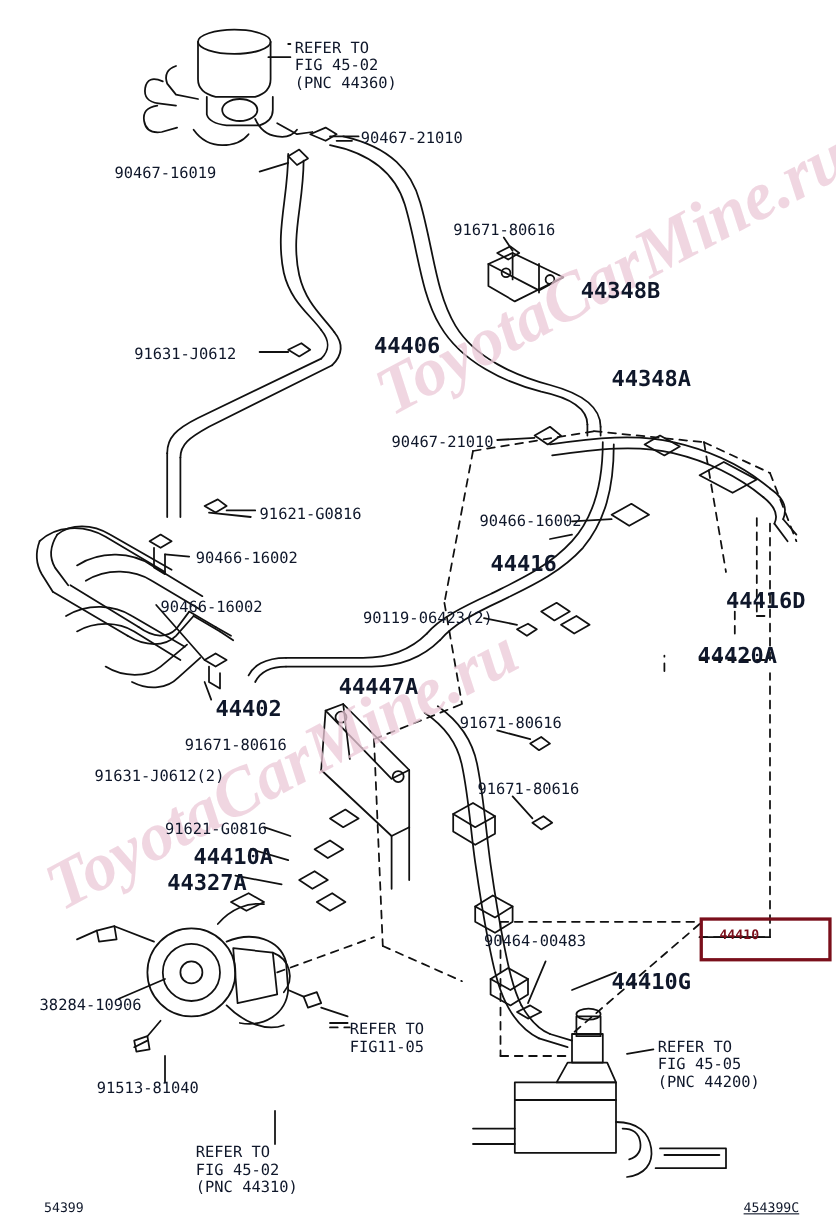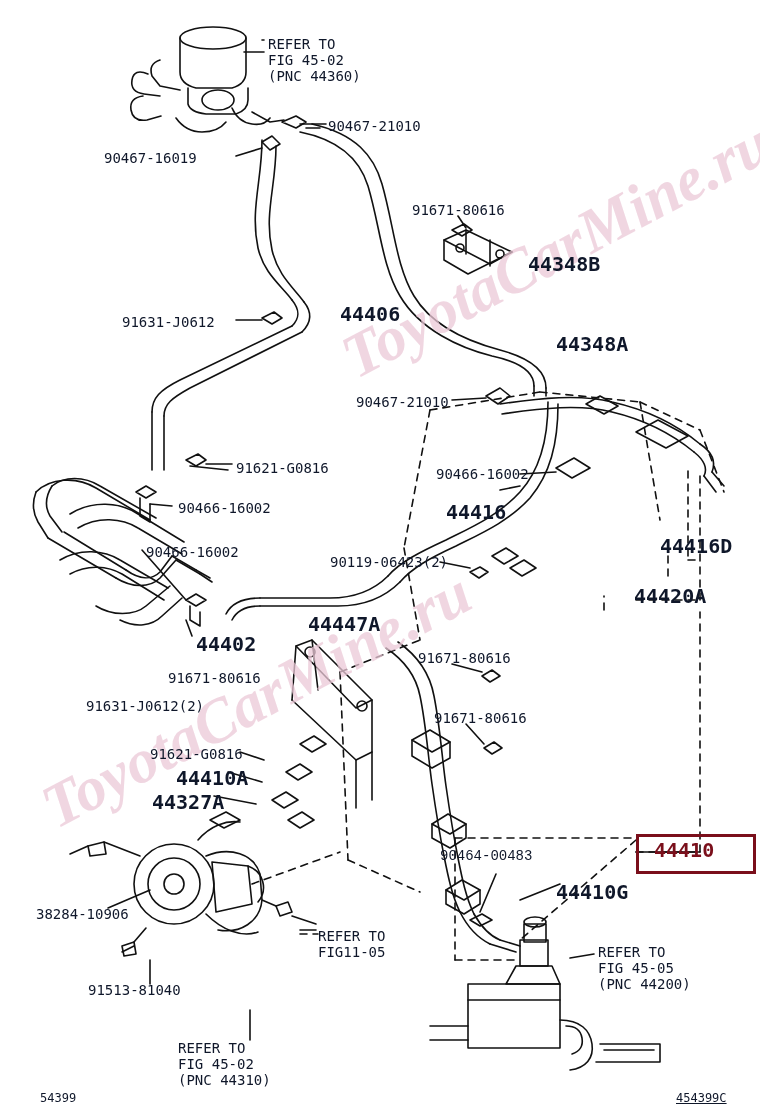--- a/index.html
+++ b/index.html
@@ -239,21 +239,21 @@
       <path d="M264 40 L262 40"></path>
       <path d="M264 52 L244 52"></path>
       <path d="M636 852 L700 852"></path>
     </g>
   </svg>
 
   <div class="wm" id="wm1">ToyotaCarMine.ru</div>
   <div class="wm" id="wm2">ToyotaCarMine.ru</div>
 
   <div class="hl" id="hl-box" style="left: 636px; top: 834px; width: 114px; height: 34px; border-color: rgb(122, 15, 27);"></div>
-  <div class="lbl bold" id="hl-label" style="left: 654px; top: 842px; font-size: 20px; color: rgb(122, 15, 27);">44410</div>
+  <div class="lbl bold" id="hl-label" style="left: 654px; top: 842px; font-size: 12px; color: rgb(122, 15, 27);">44410</div>
 
   <div id="labels">
       <div class="lbl" style="left: 328px; top: 118px;">90467-21010</div>
       <div class="lbl" style="left: 104px; top: 150px;">90467-16019</div>
       <div class="lbl" style="left: 412px; top: 202px;">91671-80616</div>
       <div class="lbl bold" style="left: 528px; top: 256px;">44348B</div>
       <div class="lbl bold" style="left: 556px; top: 336px;">44348A</div>
       <div class="lbl bold" style="left: 340px; top: 306px; text-align: right;">44406</div>
       <div class="lbl" style="left: 122px; top: 314px;">91631-J0612</div>
       <div class="lbl" style="left: 356px; top: 394px;">90467-21010</div>
@@ -267,21 +267,21 @@
       <div class="lbl bold" style="left: 634px; top: 588px;">44420A</div>
       <div class="lbl bold" style="left: 308px; top: 616px;">44447A</div>
       <div class="lbl bold" style="left: 196px; top: 636px;">44402</div>
       <div class="lbl" style="left: 418px; top: 650px;">91671-80616</div>
       <div class="lbl" style="left: 168px; top: 670px;">91671-80616</div>
       <div class="lbl" style="left: 86px; top: 698px;">91631-J0612(2)</div>
       <div class="lbl" style="left: 434px; top: 710px;">91671-80616</div>
       <div class="lbl" style="left: 150px; top: 746px;">91621-G0816</div>
       <div class="lbl bold" style="left: 176px; top: 770px;">44410A</div>
       <div class="lbl bold" style="left: 152px; top: 794px;">44327A</div>
-      <div class="lbl" style="left: 440px; top: 848px; font-family: Liberation Mono, monospace;">90464-00483</div>
+      <div class="lbl" style="left: 440px; top: 848px;">90464-00483</div>
       <div class="lbl bold" style="left: 556px; top: 884px;">44410G</div>
       <div class="lbl" style="left: 36px; top: 906px;">38284-10906</div>
       <div class="lbl" style="left: 88px; top: 982px;">91513-81040</div>
     </div>
   <div id="refblocks">
       <div class="lbl" style="left: 268px; top: 36px;"><div>REFER TO</div><div>FIG 45-02</div><div>(PNC 44360)</div></div>
       <div class="lbl" style="left: 318px; top: 928px;"><div>REFER TO</div><div>FIG11-05</div></div>
       <div class="lbl" style="left: 178px; top: 1040px;"><div>REFER TO</div><div>FIG 45-02</div><div>(PNC 44310)</div></div>
       <div class="lbl" style="left: 598px; top: 944px;"><div>REFER TO</div><div>FIG 45-05</div><div>(PNC 44200)</div></div>
     </div>

